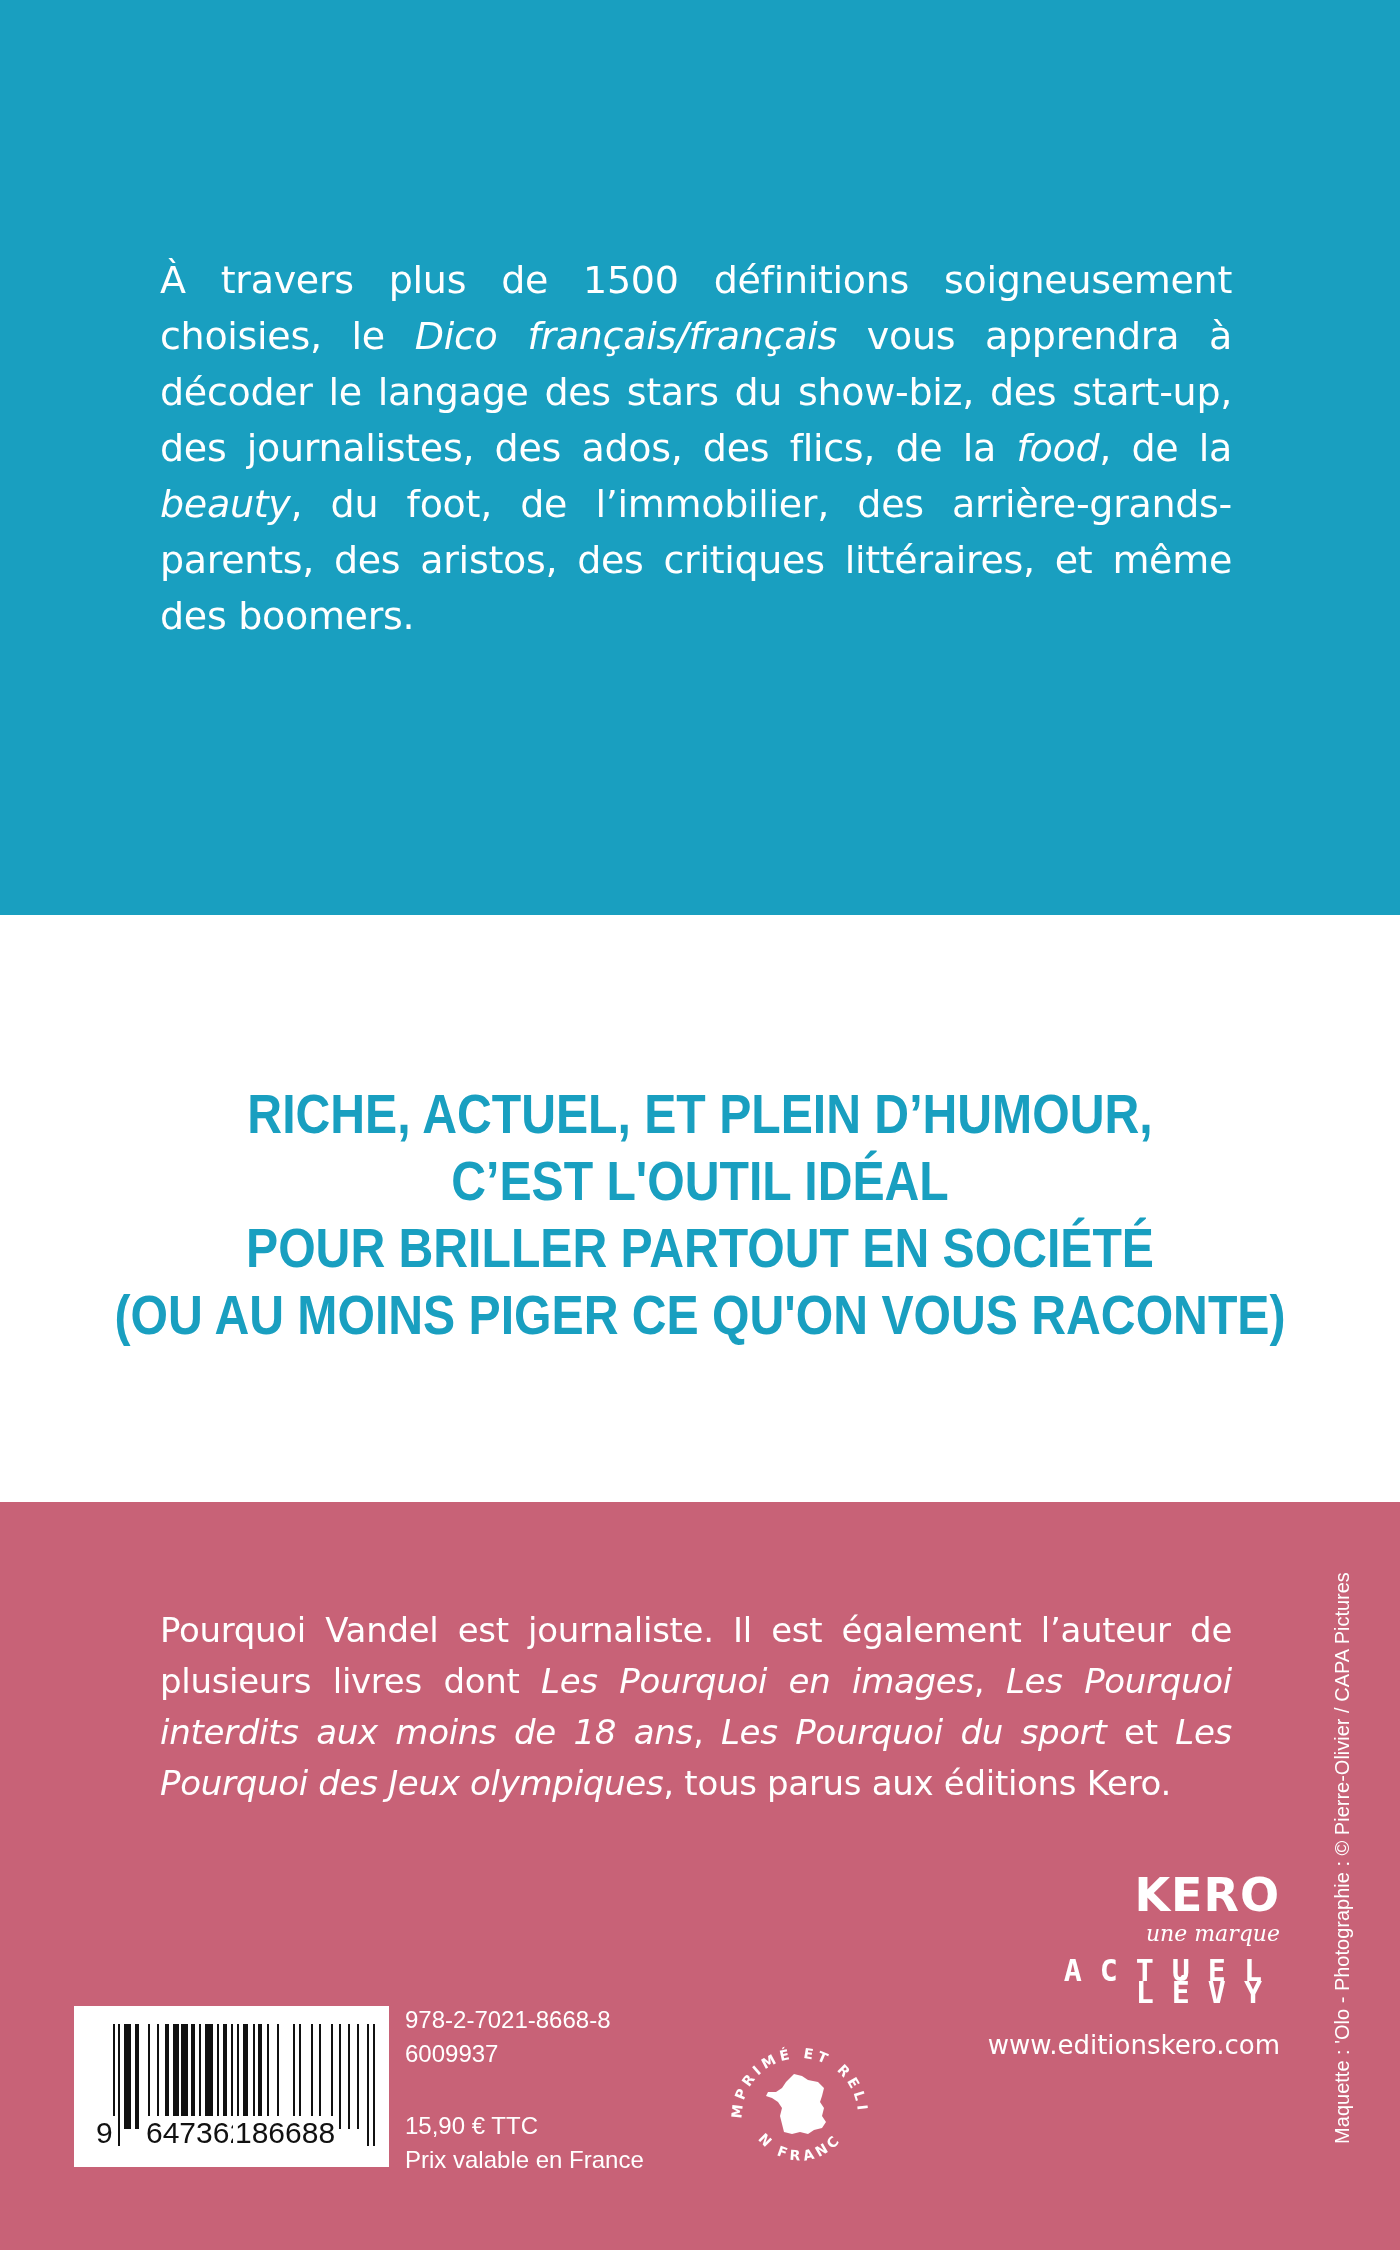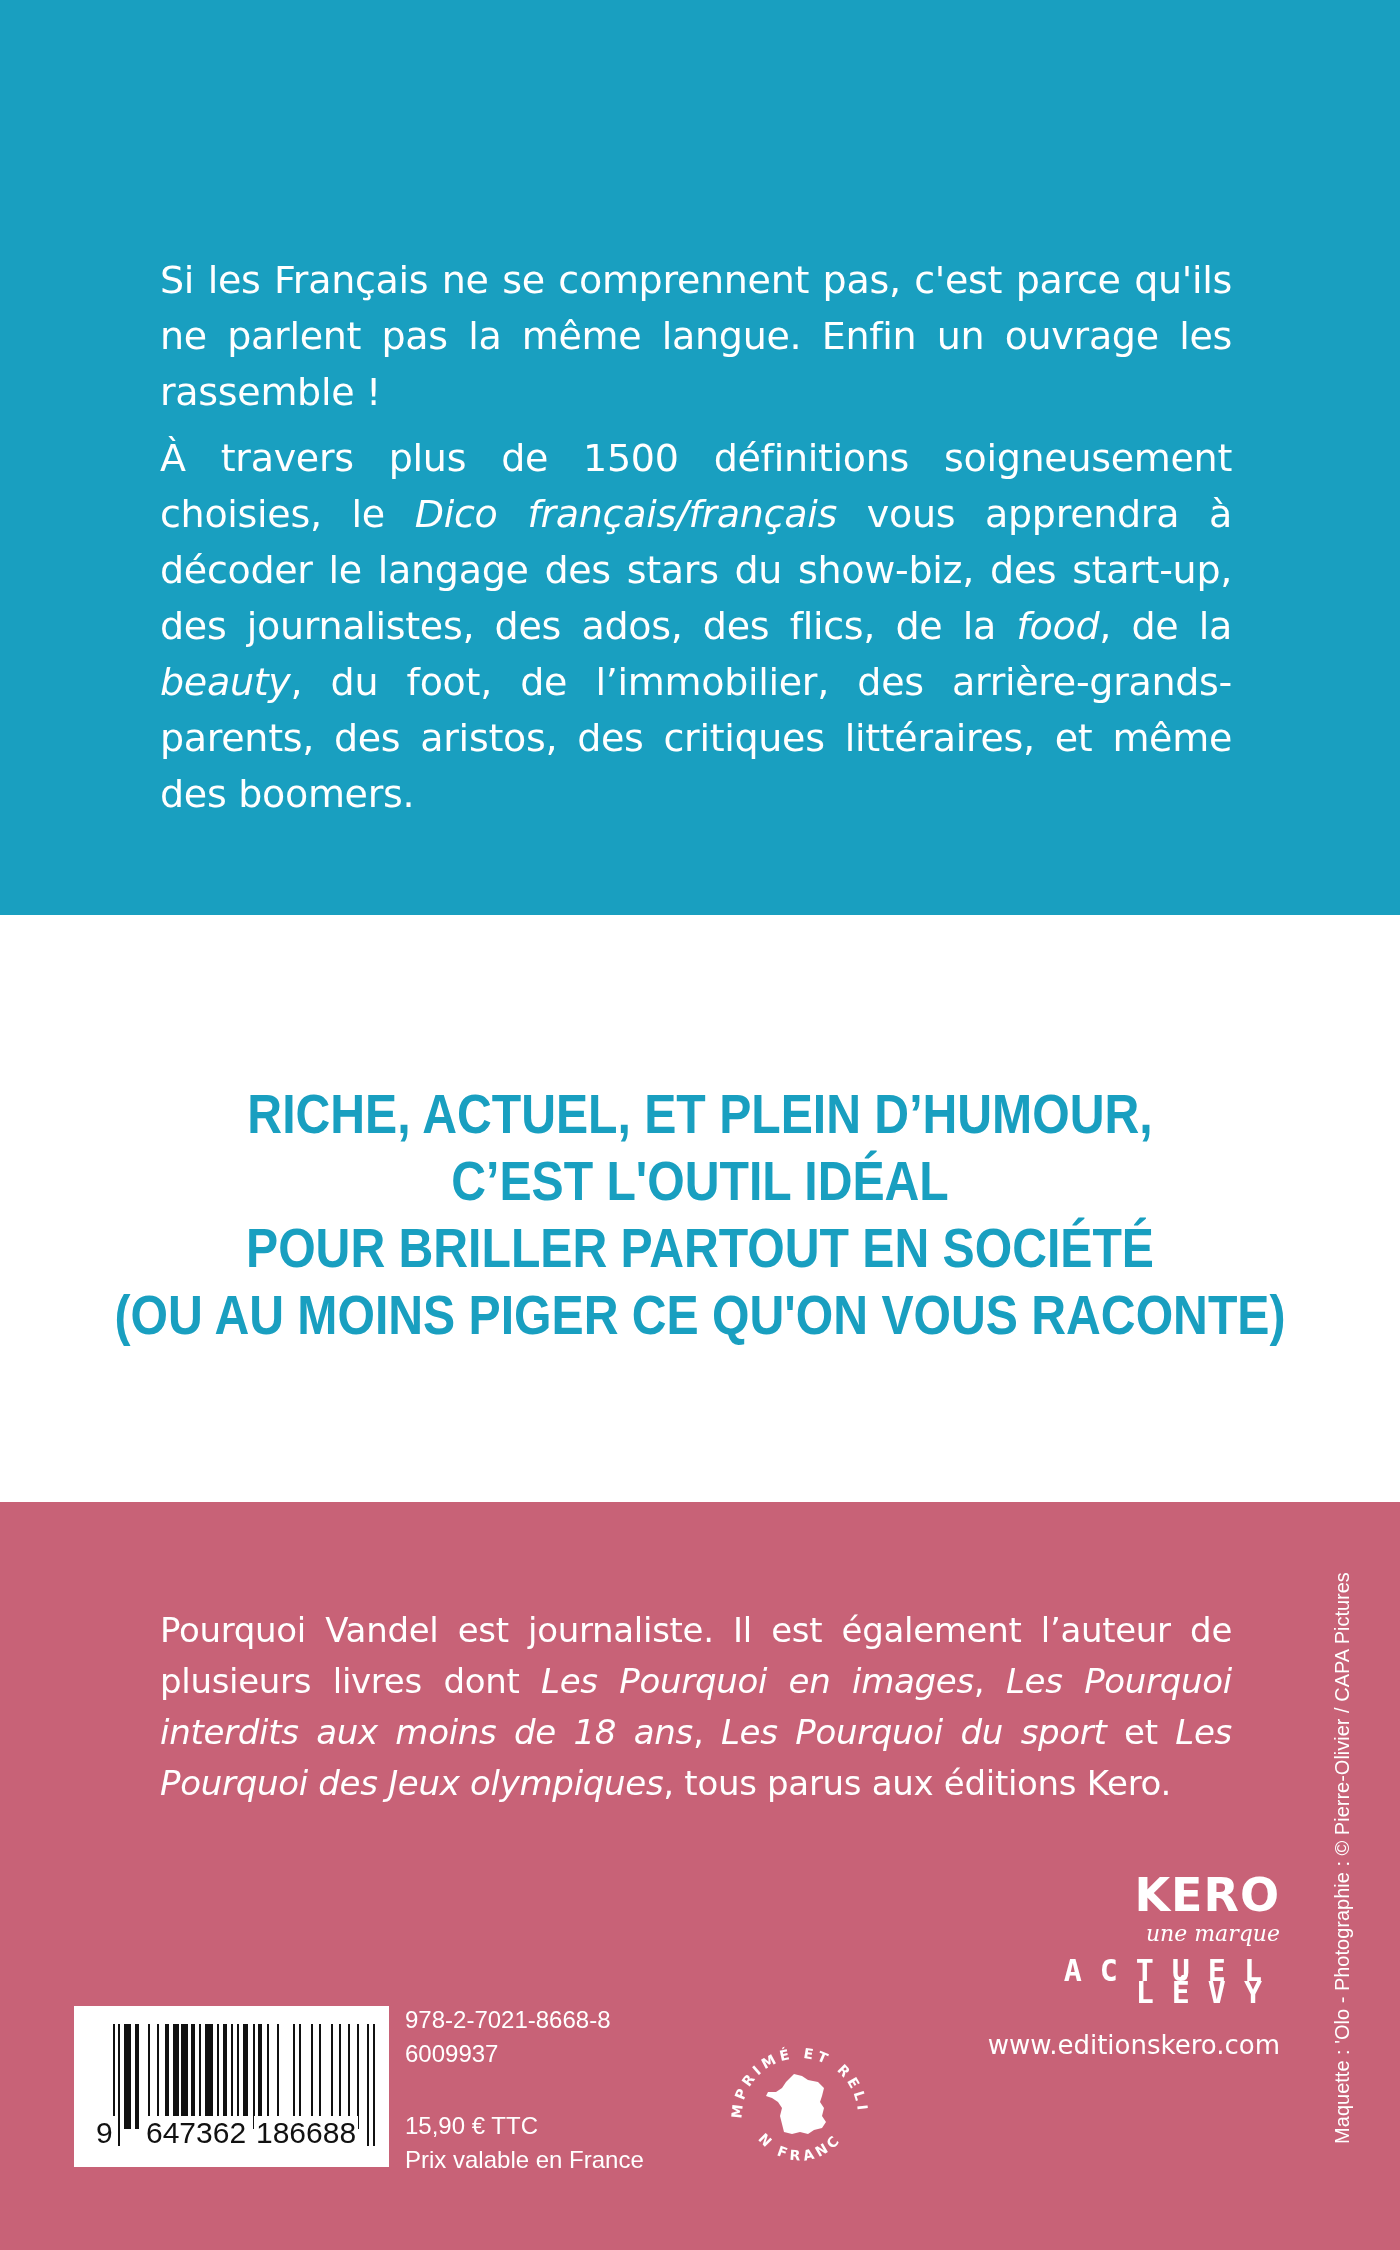--- a/index.html
+++ b/index.html
@@ -48,21 +48,21 @@
     background: #ffffff;
   }
   .barcode-bars { position: absolute; left: 39px; top: 18px; width: 262px; height: 122px; }
   .barcode-digits {
     position: absolute; left: 0; top: 110px; width: 315px; height: 40px;
     font-family: "Liberation Sans", sans-serif; font-size: 30px; color: #111;
   }
   .barcode-digits span { position: absolute; background: #fff; padding: 0 2px; line-height: 34px; }
   .bd-first { left: 20px; }
   .bd-left { left: 70px; }
-  .bd-right { left: 180px; }
+  .bd-right { left: 159px; }
 
   .isbn-block {
     position: absolute; left: 405px; top: 2003px;
     color: #ffffff; font-family: "Liberation Sans", sans-serif; font-size: 24px; line-height: 34px;
   }
   .isbn-block .gap { height: 38px; }
 
   .badge { position: absolute; left: 728px; top: 2036px; width: 144px; height: 144px; }
 
   .publisher { position: absolute; left: 920px; top: 1870px; width: 360px; text-align: right; color: #ffffff; }
@@ -88,21 +88,20 @@
   }
 </style>
 </head>
 <body>
 
 <div class="band band-blue"></div>
 <div class="band band-white"></div>
 <div class="band band-pink"></div>
 
 <div class="blurb">
-  <p class="last-line-left">Si les Français ne se comprennent pas, c'est parce qu'ils ne parlent pas la même langue. Enfin un ouvrage les rassemble !</p>
   <p class="last-line-left"><span>À travers plus de 1500 définitions soigneusement choisies, le </span><em>Dico français/français</em><span> vous apprendra à décoder le langage des stars du show-biz, des start-up, des journalistes, des ados, des flics, de la </span><em>food</em><span>, de la </span><em>beauty</em><span>, du foot, de l’immobilier, des arrière-grands-parents, des aristos, des critiques littéraires, et même des boomers.</span></p>
 </div>
 
 <div class="tagline">
   <div>RICHE, ACTUEL, ET PLEIN D’HUMOUR,</div>
   <div>C’EST L'OUTIL IDÉAL</div>
   <div>POUR BRILLER PARTOUT EN SOCIÉTÉ</div>
   <div>(OU AU MOINS PIGER CE QU'ON VOUS RACONTE)</div>
 </div>
 

